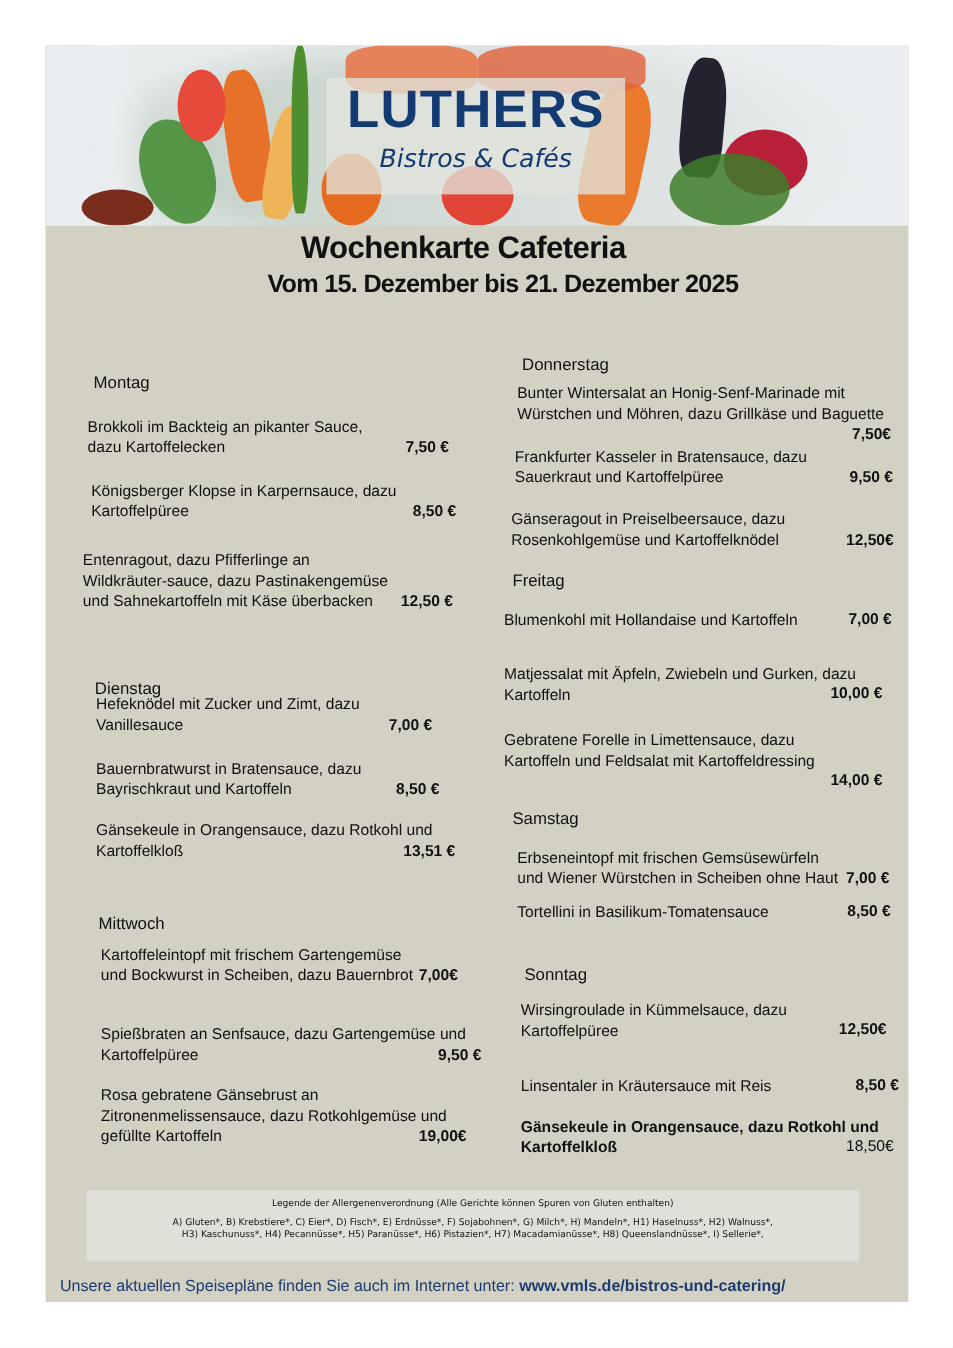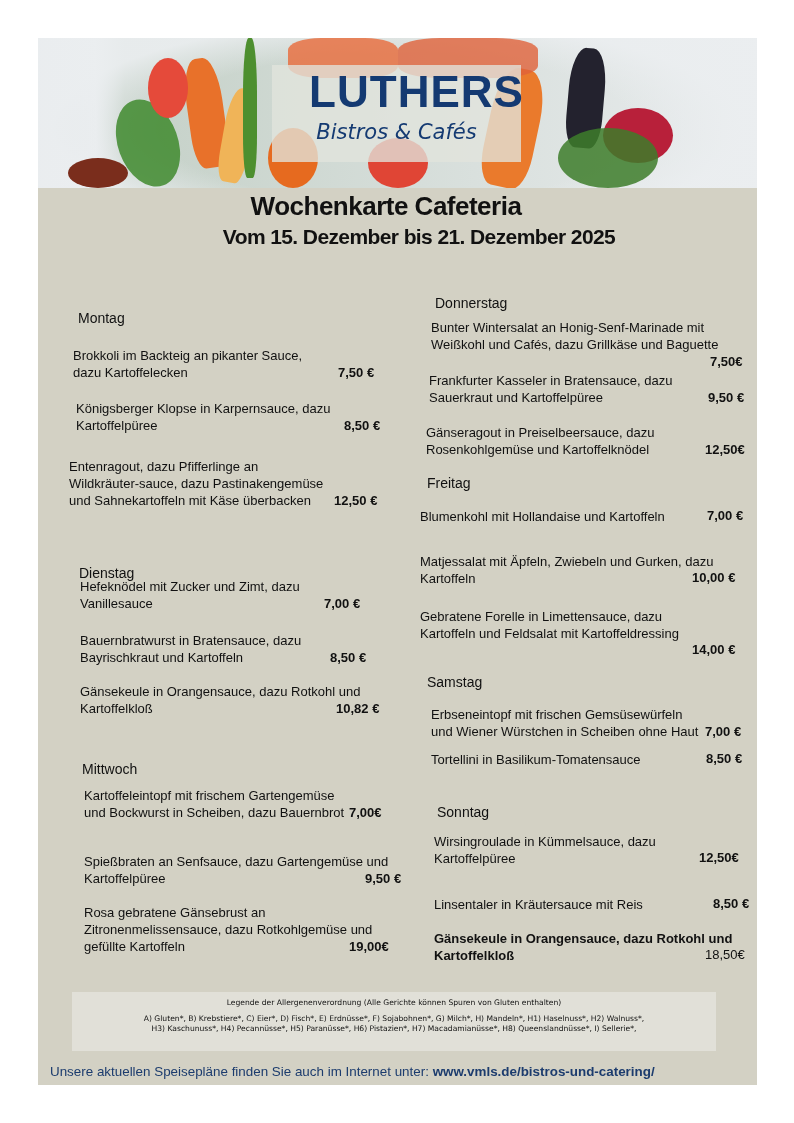--- a/index.html
+++ b/index.html
@@ -4,21 +4,21 @@
 <style>
   html, body { margin:0; padding:0; background:#ffffff; }
   body { width:794px; height:1123px; position:relative; overflow:hidden; font-family:"Liberation Sans", sans-serif; color:#111; }
   .page { position:absolute; left:38px; top:38px; width:719px; height:1047px; background:#d3d1c4; }
   .hero { position:absolute; left:0; top:0; width:719px; height:150px; overflow:hidden;
     background:
       radial-gradient(ellipse 60% 90% at 50% 60%, rgba(255,255,255,0) 55%, rgba(235,238,240,0.9) 80%),
       linear-gradient(90deg,#dfe3e6 0%,#e9ecee 8%,#c5d1c8 12%,#e9ecee 100%); }
   .veg { position:absolute; border-radius:40% 40% 30% 30%; }
   .logo-box { position:absolute; left:234px; top:27px; width:249px; height:97px; background:rgba(225,228,220,0.78); }
-  .logo-title { position:absolute; left:0; width:100%; top:2px; text-align:center; font-family:"Liberation Sans", sans-serif; font-weight:bold; font-size:44px; color:#143a72; letter-spacing:1px;padding-left:20px; }
+  .logo-title { position:absolute; left:0; width:100%; top:2px; text-align:center; font-family:"Liberation Sans", sans-serif; font-weight:bold; font-size:44px; color:#143a72; letter-spacing:1px; }
   .logo-sub { position:absolute; left:0; width:100%; top:55px; text-align:center; font-family:"DejaVu Sans", sans-serif; font-style:italic; font-size:21px; color:#143a72; }
   .title { position:absolute; left:0; width:696px; top:153px; text-align:center; font-weight:bold; font-size:26px; letter-spacing:-0.5px; }
   .subtitle { position:absolute; left:0; width:762px; top:187px; text-align:center; font-weight:bold; font-size:21px; letter-spacing:-0.6px; }
   .day { position:absolute; font-weight:normal; font-size:14px; }
   .dish { position:absolute; font-size:13px; line-height:17px; }
   .dish .txt { display:block; }
   .price { position:absolute; font-weight:bold; font-size:13px; white-space:nowrap; }
   .bold { font-weight:bold; }
   .allergen { position:absolute; left:34px; top:954px; width:644px; height:59px; background:#e1e0d8; font-family:"DejaVu Sans", sans-serif; font-size:7.6px; text-align:center; color:#111; }
   .allergen .head { margin-top:6px; }
@@ -80,41 +80,41 @@
   <div class="price" style="left:286px;top:558px;">7,00 €</div>
 
   <div class="dish" style="left:42px;top:594px;width:245px;">
     <span class="txt">Bauernbratwurst in Bratensauce, dazu Bayrischkraut und Kartoffeln</span>
   </div>
   <div class="price" style="left:292px;top:612px;">8,50 €</div>
 
   <div class="dish" style="left:42px;top:645px;width:300px;">
     <span class="txt">Gänsekeule in Orangensauce, dazu Rotkohl und Kartoffelkloß</span>
   </div>
-  <div class="price" style="left:298px;top:663px;">10,82 €</div>
+  <div class="price" style="left:298px;top:663px;">13,51 €</div>
 
   <div class="day" style="left:44px;top:723px;">Mittwoch</div>
   <div class="dish" style="left:46px;top:749px;width:265px;">
     <span class="txt">Kartoffeleintopf mit frischem Gartengemüse und Bockwurst in Scheiben, dazu Bauernbrot</span>
   </div>
   <div class="price" style="left:311px;top:767px;">7,00€</div>
 
   <div class="dish" style="left:46px;top:815px;width:330px;">
     <span class="txt">Spießbraten an Senfsauce, dazu Gartengemüse und Kartoffelpüree</span>
   </div>
   <div class="price" style="left:327px;top:833px;">9,50 €</div>
 
   <div class="dish" style="left:46px;top:866px;width:320px;">
     <span class="txt">Rosa gebratene Gänsebrust an Zitronenmelissensauce, dazu Rotkohlgemüse und gefüllte Kartoffeln</span>
   </div>
   <div class="price" style="left:311px;top:901px;">19,00€</div>
 
   <div class="day" style="left:397px;top:257px;">Donnerstag</div>
   <div class="dish" style="left:393px;top:281px;width:325px;">
-    <span class="txt">Bunter Wintersalat an Honig-Senf-Marinade mit Weißkohl und Cafés, dazu Grillkäse und Baguette</span>
+    <span class="txt">Bunter Wintersalat an Honig-Senf-Marinade mit Würstchen und Möhren, dazu Grillkäse und Baguette</span>
   </div>
   <div class="price" style="left:672px;top:316px;">7,50€</div>
 
   <div class="dish" style="left:391px;top:334px;width:270px;">
     <span class="txt">Frankfurter Kasseler in Bratensauce, dazu Sauerkraut und Kartoffelpüree</span>
   </div>
   <div class="price" style="left:670px;top:352px;">9,50 €</div>
 
   <div class="dish" style="left:388px;top:386px;width:260px;">
     <span class="txt">Gänseragout in Preiselbeersauce, dazu Rosenkohlgemüse und Kartoffelknödel</span>

